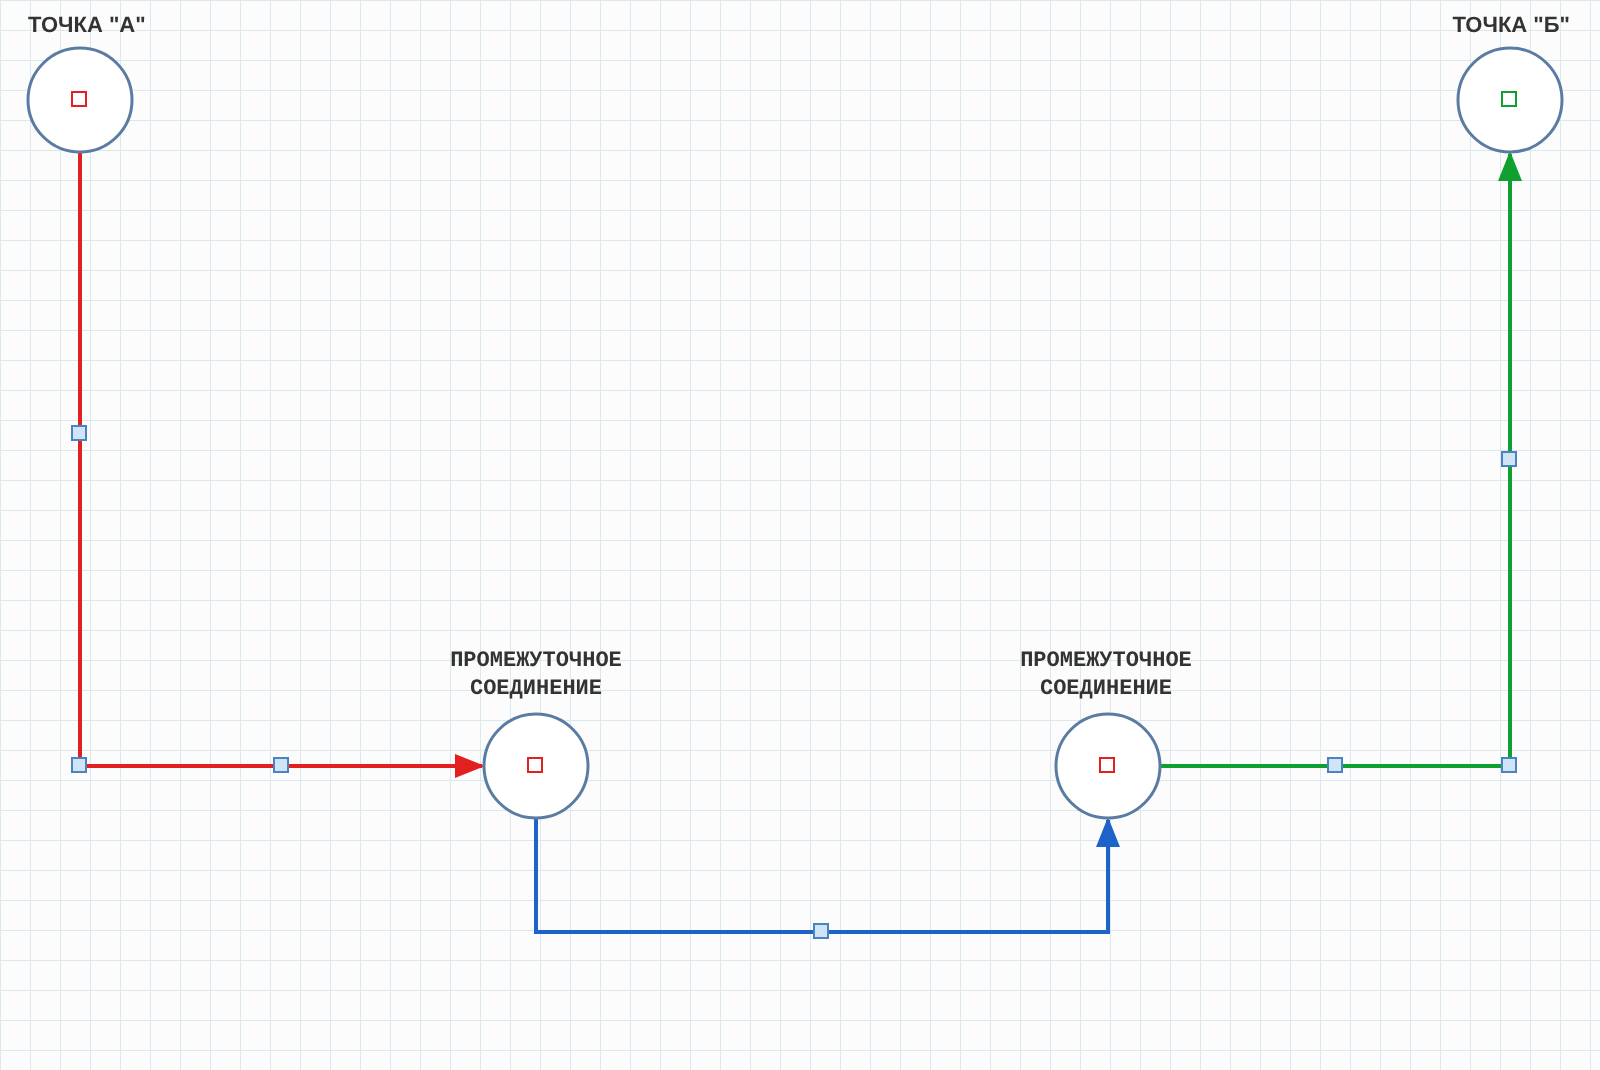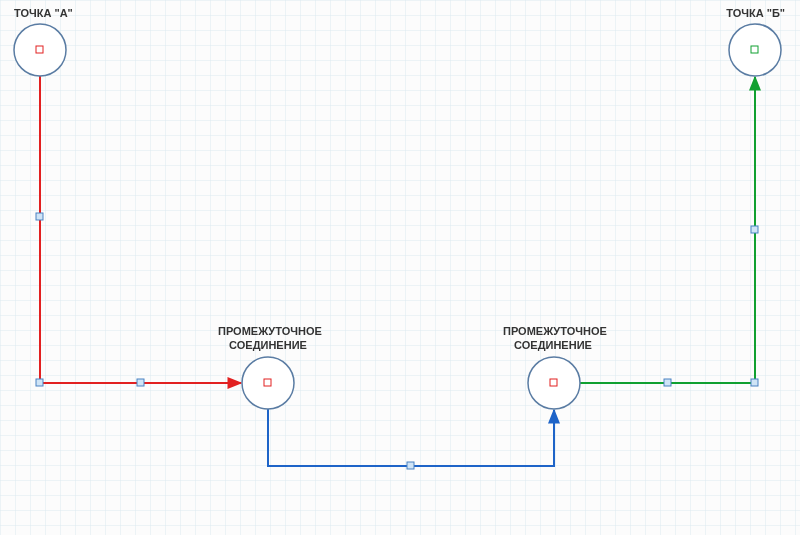--- a/index.html
+++ b/index.html
@@ -25,20 +25,21 @@
     position: absolute;
     font-size: 11px;
     font-weight: bold;
     color: #333;
     text-align: center;
     line-height: 1.3;
     white-space: nowrap;
   }
   .label.multiline {
     white-space: normal;
+    font-family: Liberation Mono, monospace;
   }
 </style>
 </head>
 <body>
 
 <div class="canvas">
 
   <svg class="grid" width="800" height="535">
     <defs>
       <pattern id="smallGrid" width="15" height="15" patternUnits="userSpaceOnUse">

